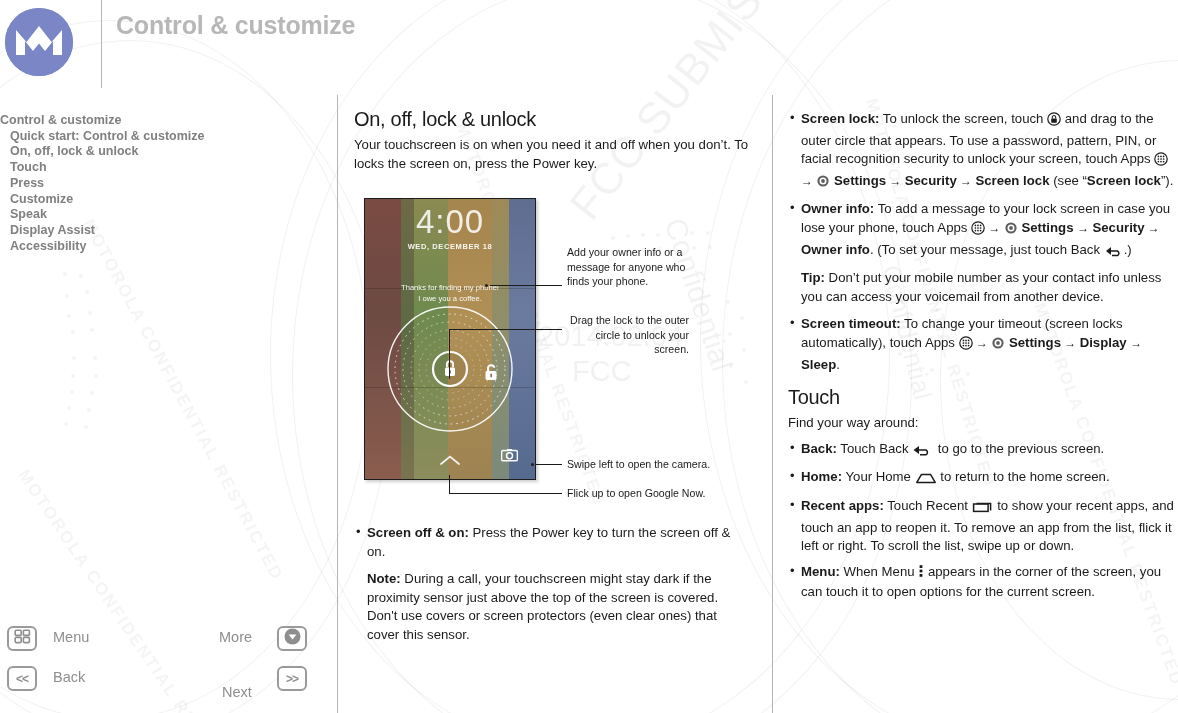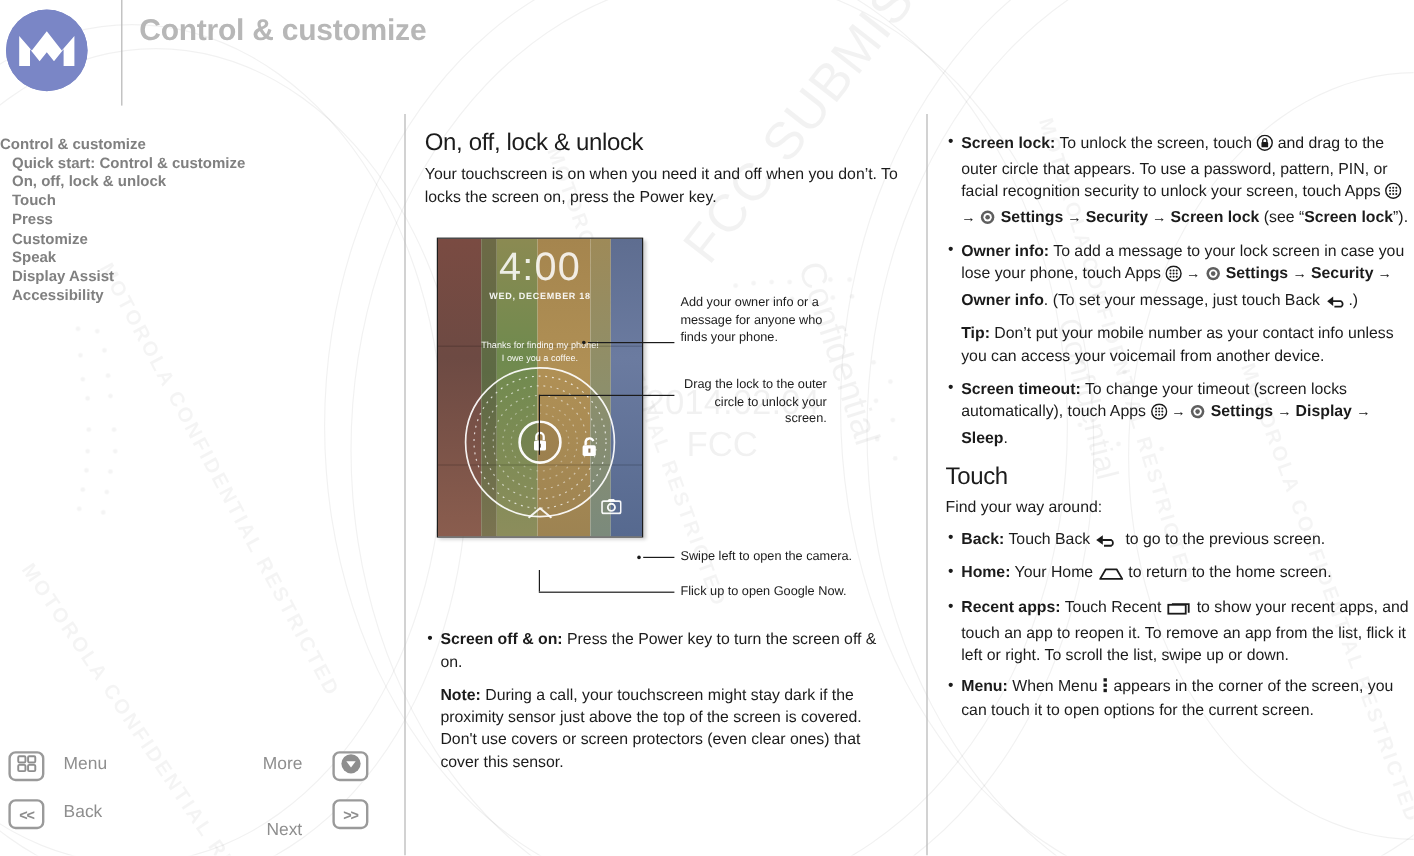--- a/index.html
+++ b/index.html
@@ -81,21 +81,21 @@
   }
   .bul::before {
     content: "\2022"; position: absolute; left: 2px; top: -1px;
     font-size: 13px; color: #1b1b1b;
   }
   .nb { padding-left: 13px; font-size: 13.2px; line-height: 18.6px; color: #1b1b1b; }
   b { font-weight: 700; }
 
   
   #phone {
-    position: absolute; left: 364px; top: 198px; width: 172px; height: 250px;
+    position: absolute; left: 364px; top: 198px; width: 172px; height: 282px;
     border: 1px solid #1d1d1d; overflow: hidden; z-index: 3;
     box-shadow: 2px 2px 3px rgba(0,0,0,.2);
   }
   #phone .wall { position: absolute; inset: 0; display: flex; }
   #phone .band { height: 100%; }
   #phone .hline { position: absolute; left:0; width: 100%; height:1px; background: rgba(0,0,0,.18); }
   .lk-time {
     position: absolute; left: 0; right: 0; top: 5px; text-align: center;
     font-size: 33px; color: rgba(255,255,255,.85); font-weight: 300;
     letter-spacing: 1px; line-height: 36px;

